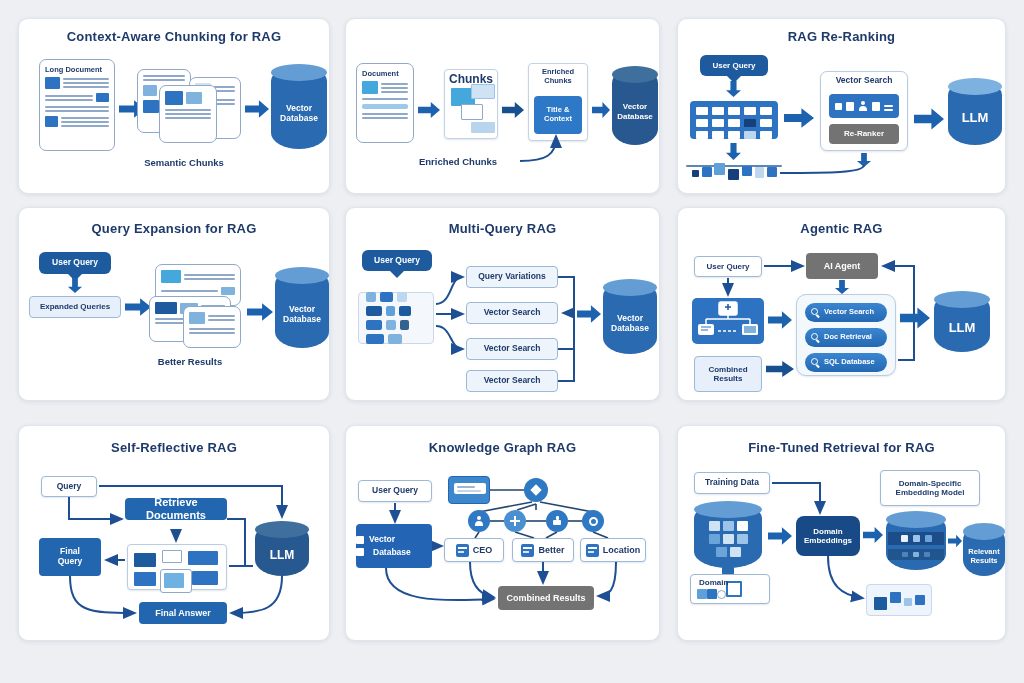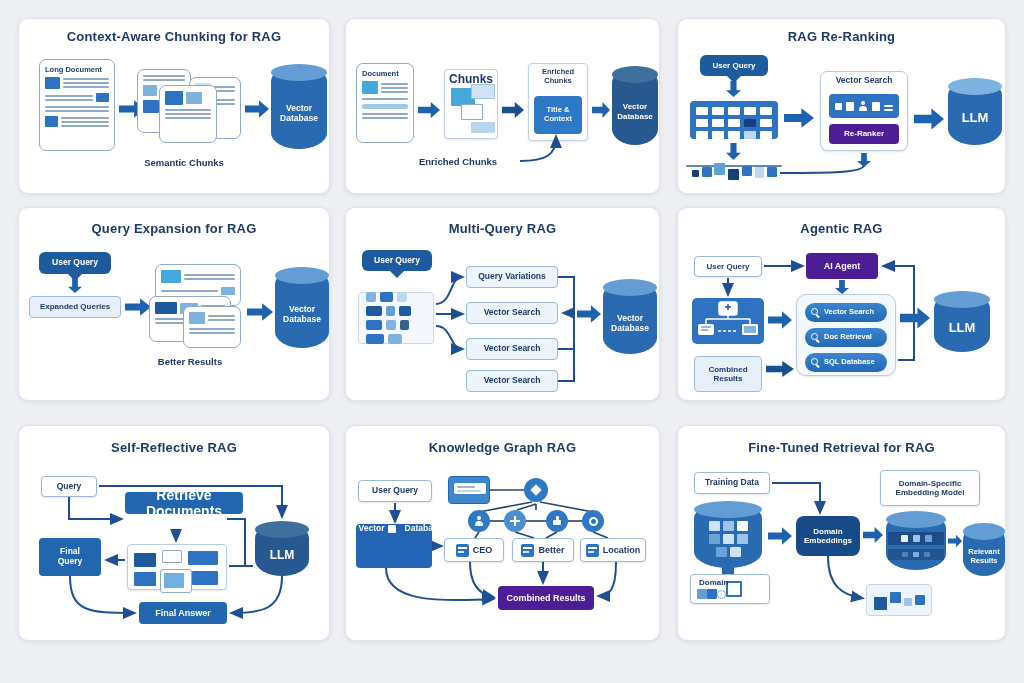--- a/index.html
+++ b/index.html
@@ -12,21 +12,21 @@
            color:#1e3a6b; font-size:13px; letter-spacing:.2px; }
   .wires { position:absolute; inset:0; pointer-events:none; }
   .lbl  { position:absolute; font-weight:bold; color:#1e3a6b; text-align:center; }
 
   
   .wbox,.lbox,.bbox,.nbox,.bubble { position:absolute; display:flex; align-items:center;
       justify-content:center; text-align:center; font-weight:bold; border-radius:4px; line-height:1.15; }
   .wbox { background:#fff; border:1px solid #9db9d8; color:#1e3a6b; box-shadow:0 1px 2px rgba(30,50,90,.12); }
   .lbox { background:#e7effa; border:1px solid #9db9d8; color:#1e3a6b; }
   .bbox { background:#1f63ae; color:#fff; }
-  .nbox { background:#4c1d95; color:#fff; }
+  .nbox { background:#737373; color:#fff; }
   .bubble { background:#1d5a9e; color:#fff; border-radius:6px; }
   .bubble::after { content:""; position:absolute; left:50%; bottom:-7px; transform:translateX(-50%);
       border:8px solid transparent; border-top:8px solid #1d5a9e; border-bottom:0; }
 
   
   .fat { position:absolute; background:#1d62ae;
          clip-path:polygon(0 32%,58% 32%,58% 6%,100% 50%,58% 94%,58% 68%,0 68%); }
   .fat.down { clip-path:polygon(32% 0,68% 0,68% 58%,94% 58%,50% 100%,6% 58%,32% 58%); }
   .fat.navy { background:#17508f; }
 
@@ -434,21 +434,21 @@
     <div class="fat navy" style="left:88px;top:152px;width:28px;height:18px"></div>
     <div class="fat" style="left:222px;top:98px;width:30px;height:24px"></div>
     <div class="cyl" style="left:256px;top:84px;width:56px;height:60px">
       <div class="lab" style="font-size:13px">LLM</div>
     </div>
   </div>
 
   <div class="panel" style="left:18px;top:425px;width:312px;height:216px">
     <div class="title" style="top:14px">Self-Reflective RAG</div>
     <div class="wbox" style="left:22px;top:50px;width:56px;height:21px;font-size:8.5px">Query</div>
-    <div class="bbox" style="left:106px;top:66px;width:118px;height:22px;font-size:14px;background:#2166ae">Retrieve Documents</div>
+    <div class="bbox" style="left:106px;top:72px;width:102px;height:22px;font-size:11px;background:#2166ae">Retrieve Documents</div>
     <div class="wbox" style="left:108px;top:118px;width:100px;height:46px;border-color:#b9cde4;overflow:visible">
       <span class="sq" style="left:6px;top:8px;width:22px;height:14px;background:#1d5a9e"></span>
       <span class="sq" style="left:34px;top:5px;width:20px;height:13px;background:#fff;border:1px solid #8fa9c7"></span>
       <span class="sq" style="left:60px;top:6px;width:30px;height:14px;background:#2e73c2"></span>
       <span class="sq" style="left:6px;top:27px;width:22px;height:14px;background:#2e73c2"></span>
       <span class="sq" style="left:64px;top:26px;width:26px;height:14px;background:#2e73c2"></span>
       <span class="sq" style="left:32px;top:24px;width:32px;height:24px;background:#fff;border:1.5px solid #8fa9c7;border-radius:3px"></span>
       <span class="sq" style="left:36px;top:28px;width:20px;height:15px;background:#6fb2e2"></span>
     </div>
     <div class="bbox" style="left:20px;top:112px;width:62px;height:38px;font-size:8.5px;background:#2166ae;padding:0 8px">Final Query</div>
@@ -522,21 +522,21 @@
         <span>CEO</span>
     </div>
     <div class="wbox" style="left:166px;top:112px;width:62px;height:24px;font-size:9px">
       <span class="eicon"></span>
         <span>Better</span>
     </div>
     <div class="wbox" style="left:234px;top:112px;width:66px;height:24px;font-size:9px">
       <span class="eicon"></span>
         <span>Location</span>
     </div>
-    <div class="bbox" style="left:10px;top:98px;width:76px;height:44px;background:#2365b4;flex-direction:row;align-items:flex-start;padding-left:0;gap:3px">
+    <div class="bbox" style="left:10px;top:98px;width:76px;height:44px;background:#2365b4;flex-direction:column;align-items:flex-start;padding-left:0;gap:3px">
       <div style="display:flex;align-items:center;gap:5px">
           <span class="wsq"></span>
           <span style="font-size:8.5px">Vector</span>
         </div>
       <div style="display:flex;align-items:center;gap:9px">
           <span class="wsq"></span>
           <span style="font-size:8.5px">Database</span>
         </div>
     </div>
     <div class="nbox" style="left:152px;top:160px;width:96px;height:24px;font-size:9px">Combined Results</div>

